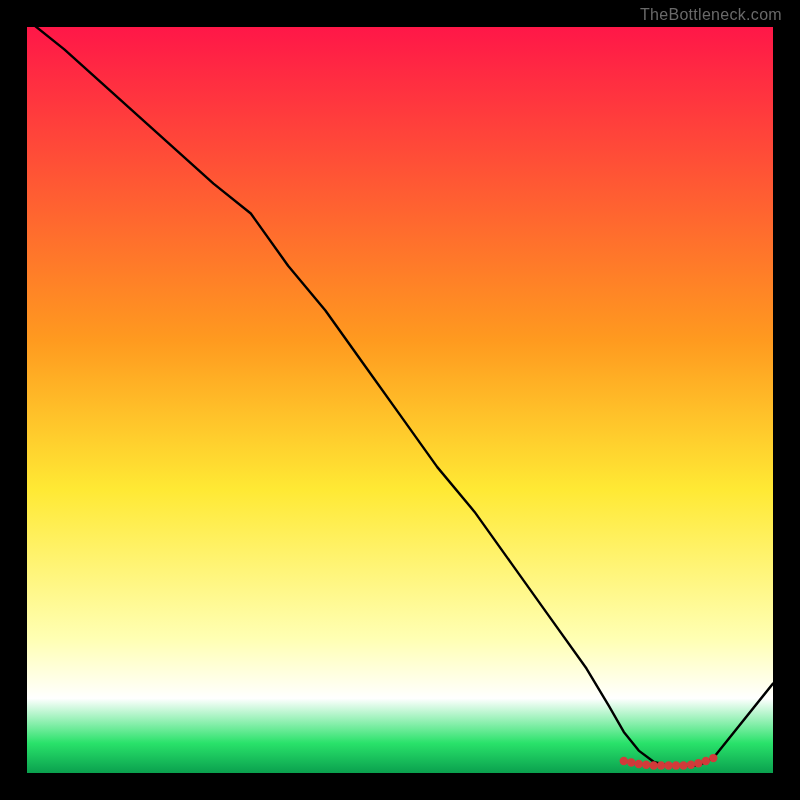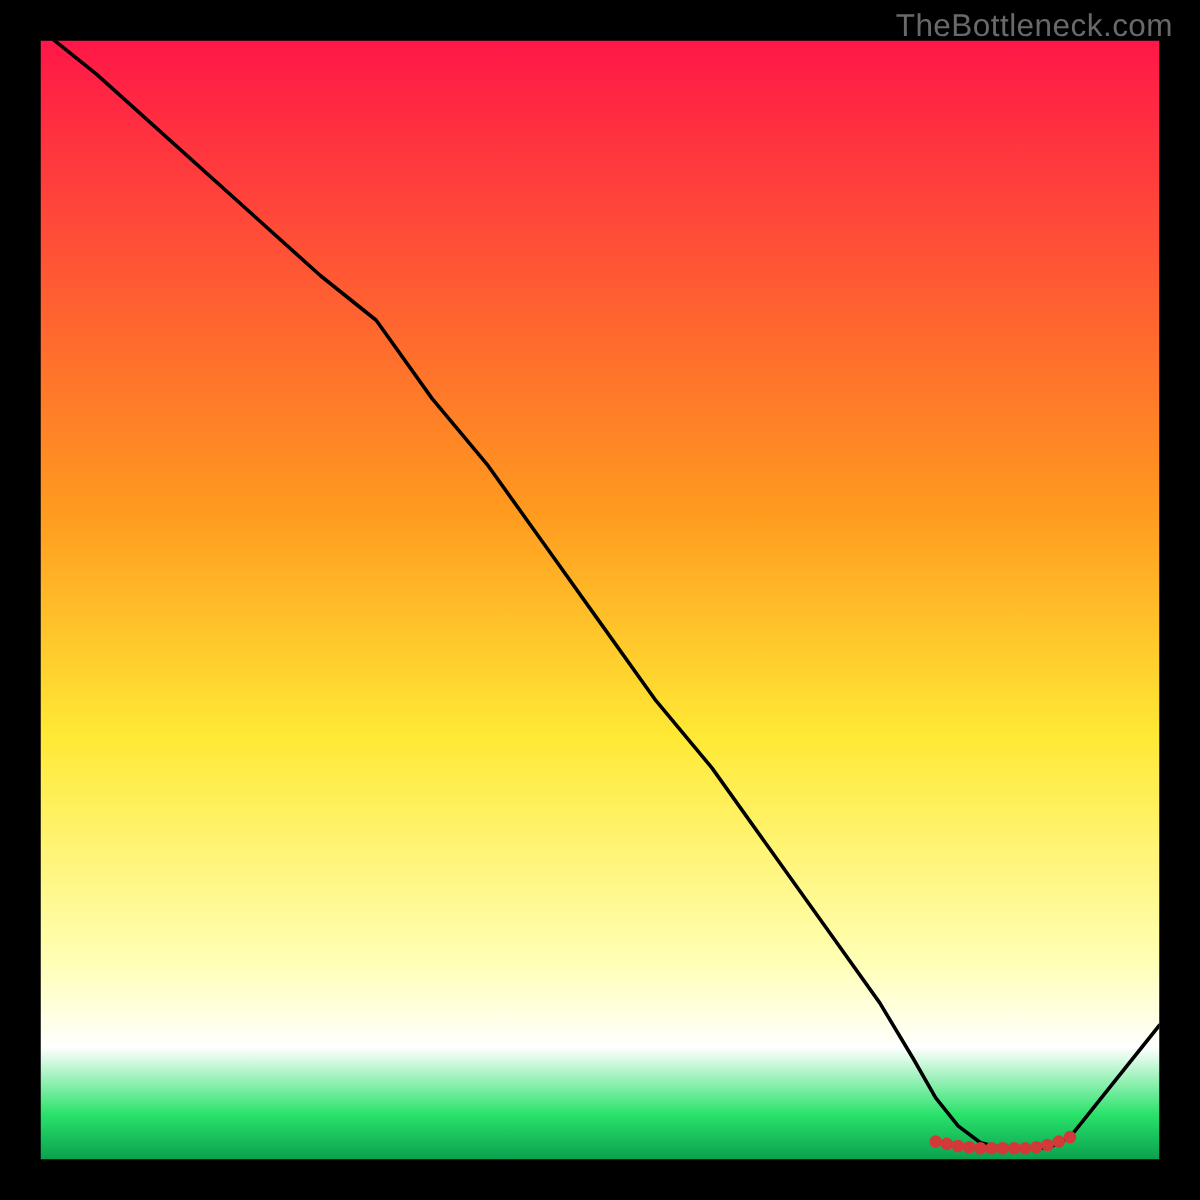--- a/index.html
+++ b/index.html
@@ -15,21 +15,21 @@
     position: relative;
     width: 800px;
     height: 800px;
     background: #000;
   }
   .attribution {
     position: absolute;
     top: 6px;
     right: 18px;
     color: #696969;
-    font-size: 21px;
+    font-size: 16px;
     font-weight: 400;
     letter-spacing: 0.3px;
   }
   .plot-outer {
     position: absolute;
     left: 27px;
     top: 27px;
     width: 746px;
     height: 746px;
     background: #000;

